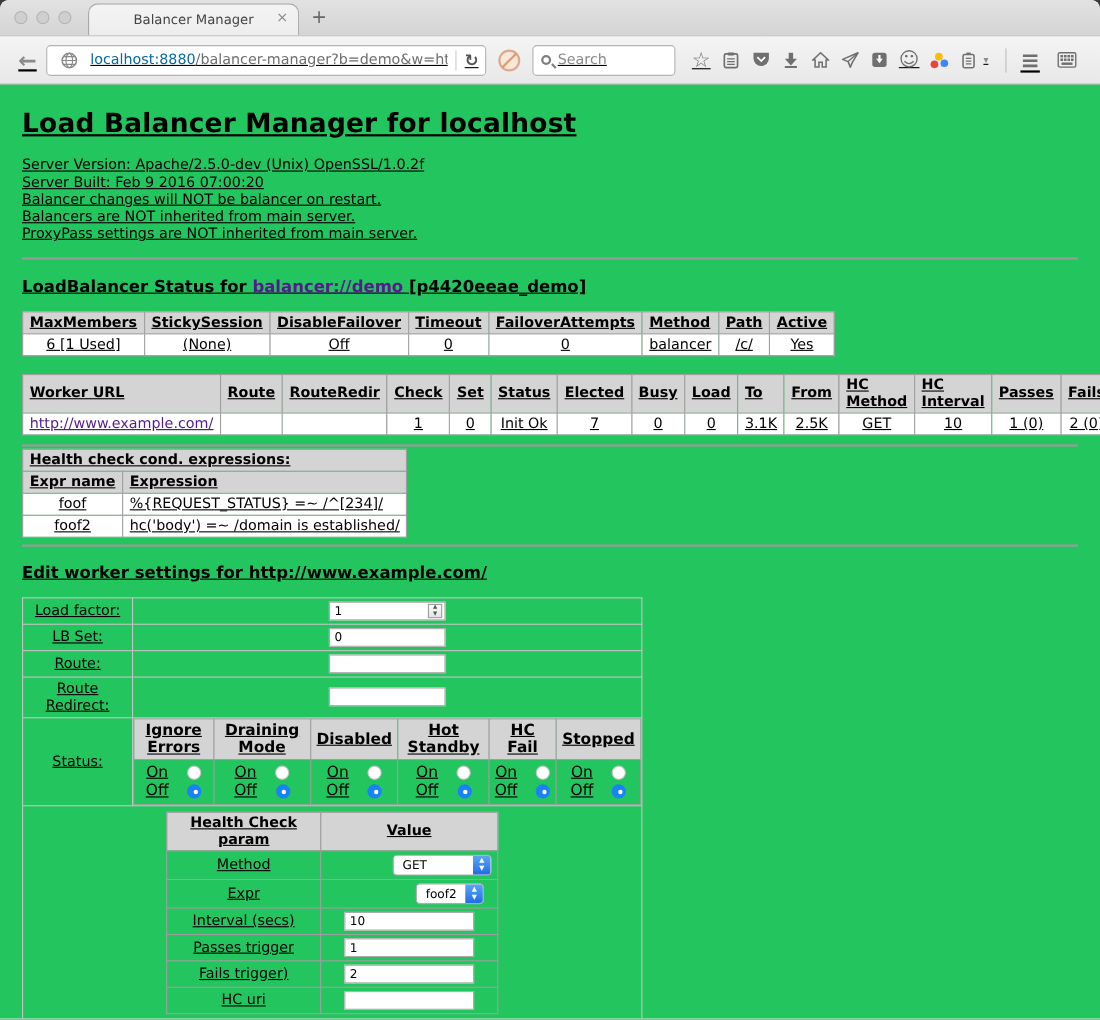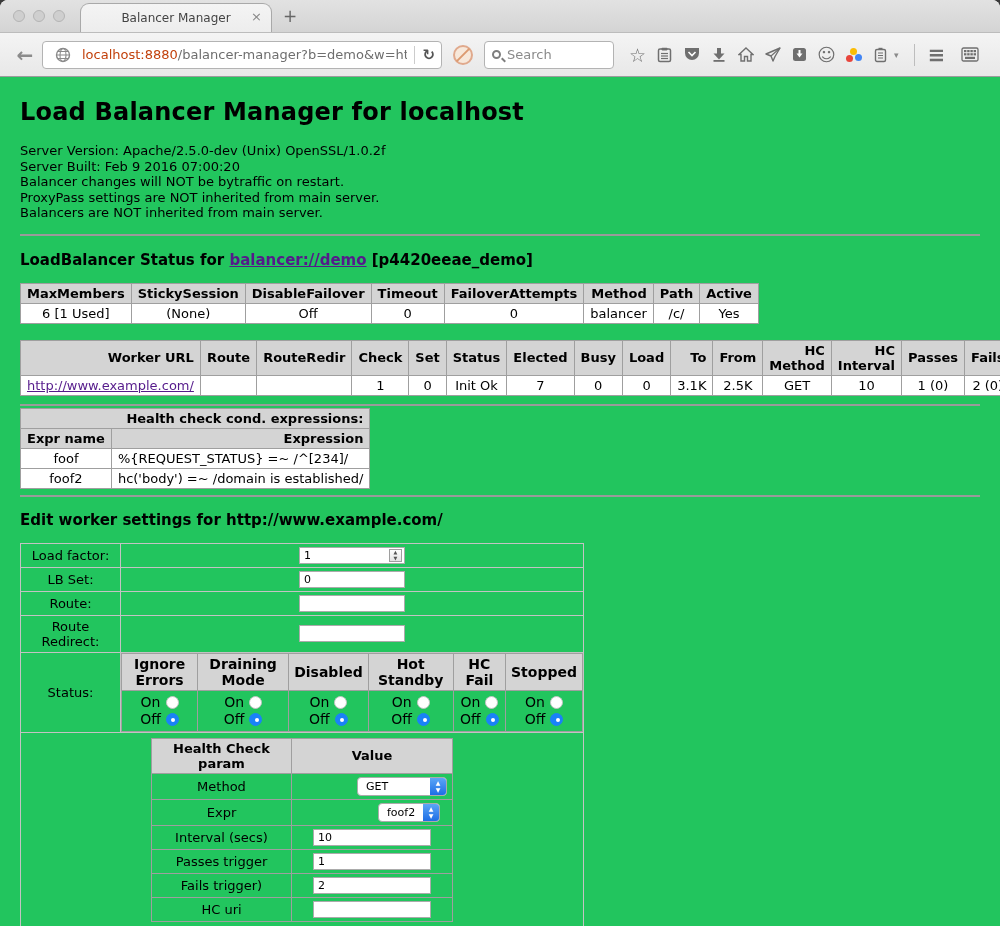--- a/index.html
+++ b/index.html
@@ -1,18 +1,18 @@
 <!DOCTYPE html>
 <html><head>
 <meta charset="utf-8">
 <style>
   * { box-sizing: border-box; margin: 0; padding: 0; }
   html,body { background:#3a3a3a; }
   body { width:1000px; height:927px; font-family:"DejaVu Sans","Liberation Sans",sans-serif; }
-  .window { width:1000px; height:927px; background:#fff; border-radius:8px 8px 0 0; overflow:hidden; }
+  .window { width:1000px; height:927px; background:#fff; border-radius:8px 8px 0 0; overflow:hidden;text-decoration:underline; }
 
   
   .tabbar { height:32px; background:linear-gradient(#e2e2e2,#d4d4d4); position:relative; }
   .tl { position:absolute; top:10px; width:12px; height:12px; border-radius:50%;
         background:#cfcfcf; border:1px solid #b4b4b4; }
   .tl1 { left:13px; } .tl2 { left:33px; } .tl3 { left:53px; }
   .tab { position:absolute; left:80px; top:3px; width:192px; height:29px;
          background:linear-gradient(#f4f4f4,#ededed); border:1px solid #a9a9a9; border-bottom:none;
          border-radius:9px 9px 0 0; display:flex; align-items:center; justify-content:center; }
   .tab-title { font-size:12px; color:#444; }
@@ -22,21 +22,21 @@
   
   .toolbar { height:45px; background:linear-gradient(#f4f4f4,#e8e8e8);
              border-top:1px solid #bcbcbc; border-bottom:1px solid #9c9c9c;
              display:flex; align-items:center; padding:0 10px; }
   .back-btn { width:30px; height:30px; border-radius:50%; display:flex; align-items:center;
               justify-content:center; color:#8b8b8b; font-size:20px; font-weight:bold; margin-right:2px; }
   .urlbar { width:400px; height:28px; background:#fff; border:1px solid #b3b3b3; border-radius:4px;
             display:flex; align-items:center; padding:0 6px; }
   .urlbar .globe { margin-right:6px; }
   .url-text { font-size:13px; white-space:nowrap; overflow:hidden; flex:1; }
-  .url-domain { color:#c2410c; }
+  .url-domain { color:#0369a1; }
   .url-path { color:#6e6e6e; }
   .url-div { width:1px; height:18px; background:#ccc; margin:0 7px; }
   .reload { font-size:15px; color:#555; font-weight:bold; }
   .blockicon { width:20px; height:20px; border-radius:50%; border:2px solid #e0a98c; margin:0 11px;
                position:relative; background:#f7e8da; }
   .blockicon::after { content:""; position:absolute; left:-1px; top:7px; width:18px; height:2px;
                background:#dc9a70; transform:rotate(-45deg); }
   .searchbar { width:130px; height:28px; background:#fff; border:1px solid #b3b3b3; border-radius:4px;
                display:flex; align-items:center; padding:0 7px; margin-right:10px; }
   .mag { width:9px; height:9px; border:2px solid #7e7e7e; border-radius:50%; position:relative; margin-right:6px; flex:none;}
@@ -59,21 +59,21 @@
   .content { background:#22c55e; height:849px; padding:0 20px; overflow:hidden; color:#000; }
   h1.pgtitle { font-size:24px; margin-top:21px; letter-spacing:0.2px; }
   .info { margin-top:17px; font-size:13px; line-height:15.6px; }
   hr.rule { border:0; height:2px; background:#9a9a9a; margin-top:13px; }
   .h3 { font-size:15px; font-weight:bold; }
   .h3-balancer { margin-top:15px; }
   .h3-edit { margin-top:14px; }
   a.lnk { color:#551a8b; text-decoration:underline; }
 
   table.dt { border-collapse:collapse; font-size:13px; margin-top:14px; }
-  table.dt th { background:#d4d4d4; border:1px solid #9f9f9f; padding:2px 6px; font-weight:bold; text-align:right; }
+  table.dt th { background:#d4d4d4; border:1px solid #9f9f9f; padding:2px 6px; font-weight:bold; text-align:left; }
   table.dt td { border:1px solid #9f9f9f; padding:2px 6px; text-align:center; background:#fff; }
   table.worker { margin-top:16px; width:984px; }
   table.worker td.url-cell { text-align:left; }
   hr.rule-tight { border:0; height:2px; background:#9a9a9a; margin-top:8px; }
   table.hcexpr { margin-top:2px; }
   table.hcexpr td.expr { text-align:left; }
   hr.rule-after-hc { border:0; height:2px; background:#9a9a9a; margin-top:6px; }
 
   
   table.form { border-collapse:collapse; font-size:13px; margin-top:14px; width:564px; }
@@ -82,21 +82,21 @@
   td.fval { text-align:center; }
   .tinput { width:106px; height:17px; border:1px solid #ababab; font-size:11px;
             font-family:"DejaVu Sans",sans-serif; padding:1px 4px; background:#fff; }
   .numwrap { position:relative; display:inline-block; }
   .numstep { position:absolute; right:3px; top:2px; width:13px; height:13px; border:1px solid #9e9e9e;
              background:linear-gradient(#fdfdfd,#e3e3e3); font-size:5px; line-height:6px; color:#555;
              display:flex; flex-direction:column; align-items:center; justify-content:center; }
   table.status { border-collapse:collapse; width:100%; font-size:14px; }
   table.status th { background:#d4d4d4; border:1px solid #9f9f9f; padding:2px 5px; }
   table.status td { border:1px solid #9f9f9f; padding:3px 4px; text-align:center; }
-  .radio-line { display:flex; align-items:center; justify-content:center; gap:5px; line-height:17px; }
+  .radio-line { display:flex; align-items:center; justify-content:center; gap:17px; line-height:17px; }
   .radio { width:13px; height:13px; border-radius:50%; background:#fff; border:1px solid #c4c4c4; display:inline-block; }
   .radio.on { background:#1a82f7; border:1px solid #1a82f7; position:relative; }
   .radio.on::after { content:""; position:absolute; left:4.5px; top:4.5px; width:4px; height:4px;
                      border-radius:50%; background:#fff; }
   table.hcparam { border-collapse:collapse; font-size:13px; margin:0 auto; }
   table.hcparam th { background:#d4d4d4; border:1px solid #9f9f9f; padding:2px 10px; }
   table.hcparam td { border:1px solid #9f9f9f; padding:3px 5px; text-align:center; }
   td.hp-lbl { width:140px; }
   td.hp-val { width:128px; text-align:left; }
   .mselect { display:inline-flex; height:19px; border:1px solid #ababab; border-radius:4px;
@@ -230,23 +230,23 @@
         </svg>
     </span>
   </div>
 
   <div class="content">
     <h1 class="pgtitle">Load Balancer Manager for localhost</h1>
 
     <div class="info">
       <div>Server Version: Apache/2.5.0-dev (Unix) OpenSSL/1.0.2f</div>
       <div>Server Built: Feb 9 2016 07:00:20</div>
-      <div>Balancer changes will NOT be bytraffic on restart.</div>
+      <div>Balancer changes will NOT be balancer on restart.</div>
+      <div>Balancers are NOT inherited from main server.</div>
       <div>ProxyPass settings are NOT inherited from main server.</div>
-      <div>Balancers are NOT inherited from main server.</div>
     </div>
 
     <hr class="rule">
 
     <div class="h3 h3-balancer"><span>LoadBalancer Status for </span><a class="lnk" href="#">balancer://demo</a><span> [p4420eeae_demo]</span></div>
 
     <table class="dt">
       <tbody>
       <tr>
         <th>MaxMembers</th>

